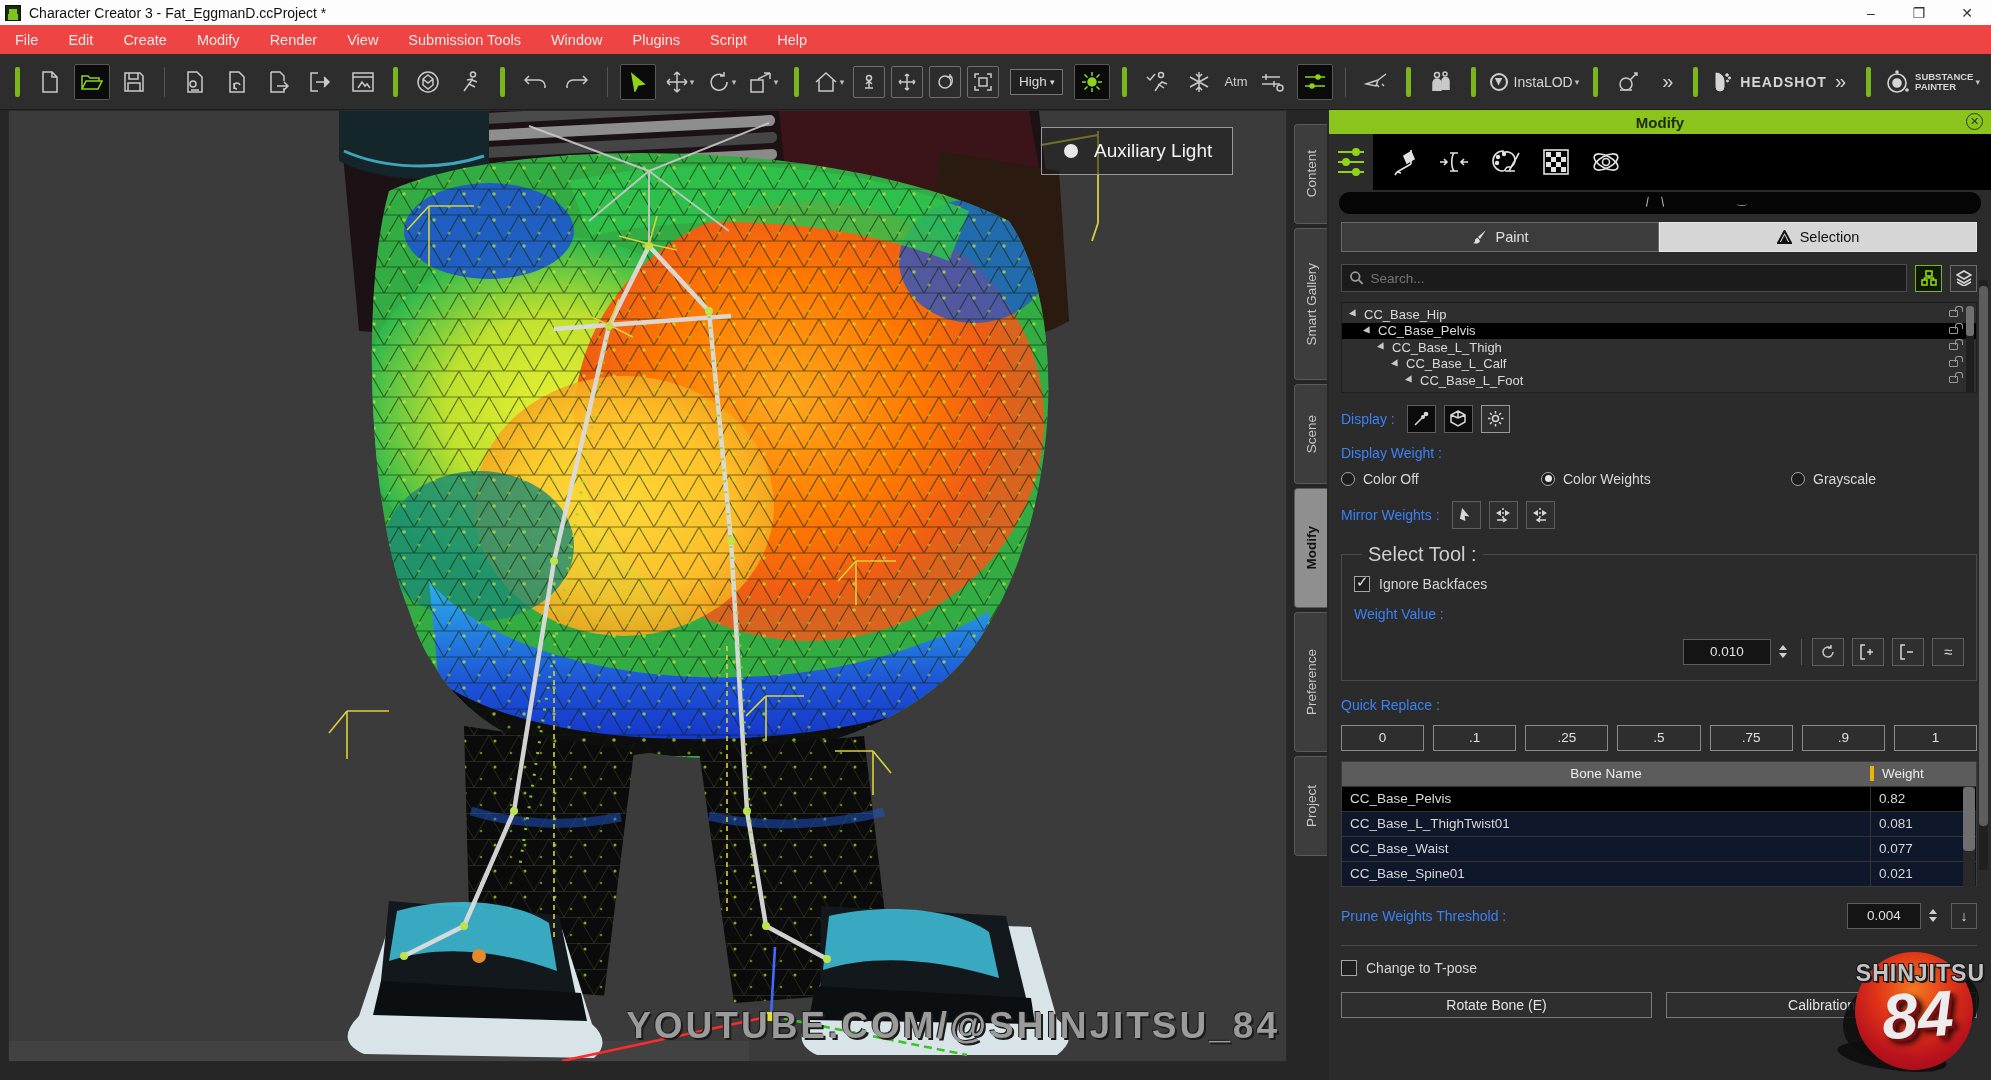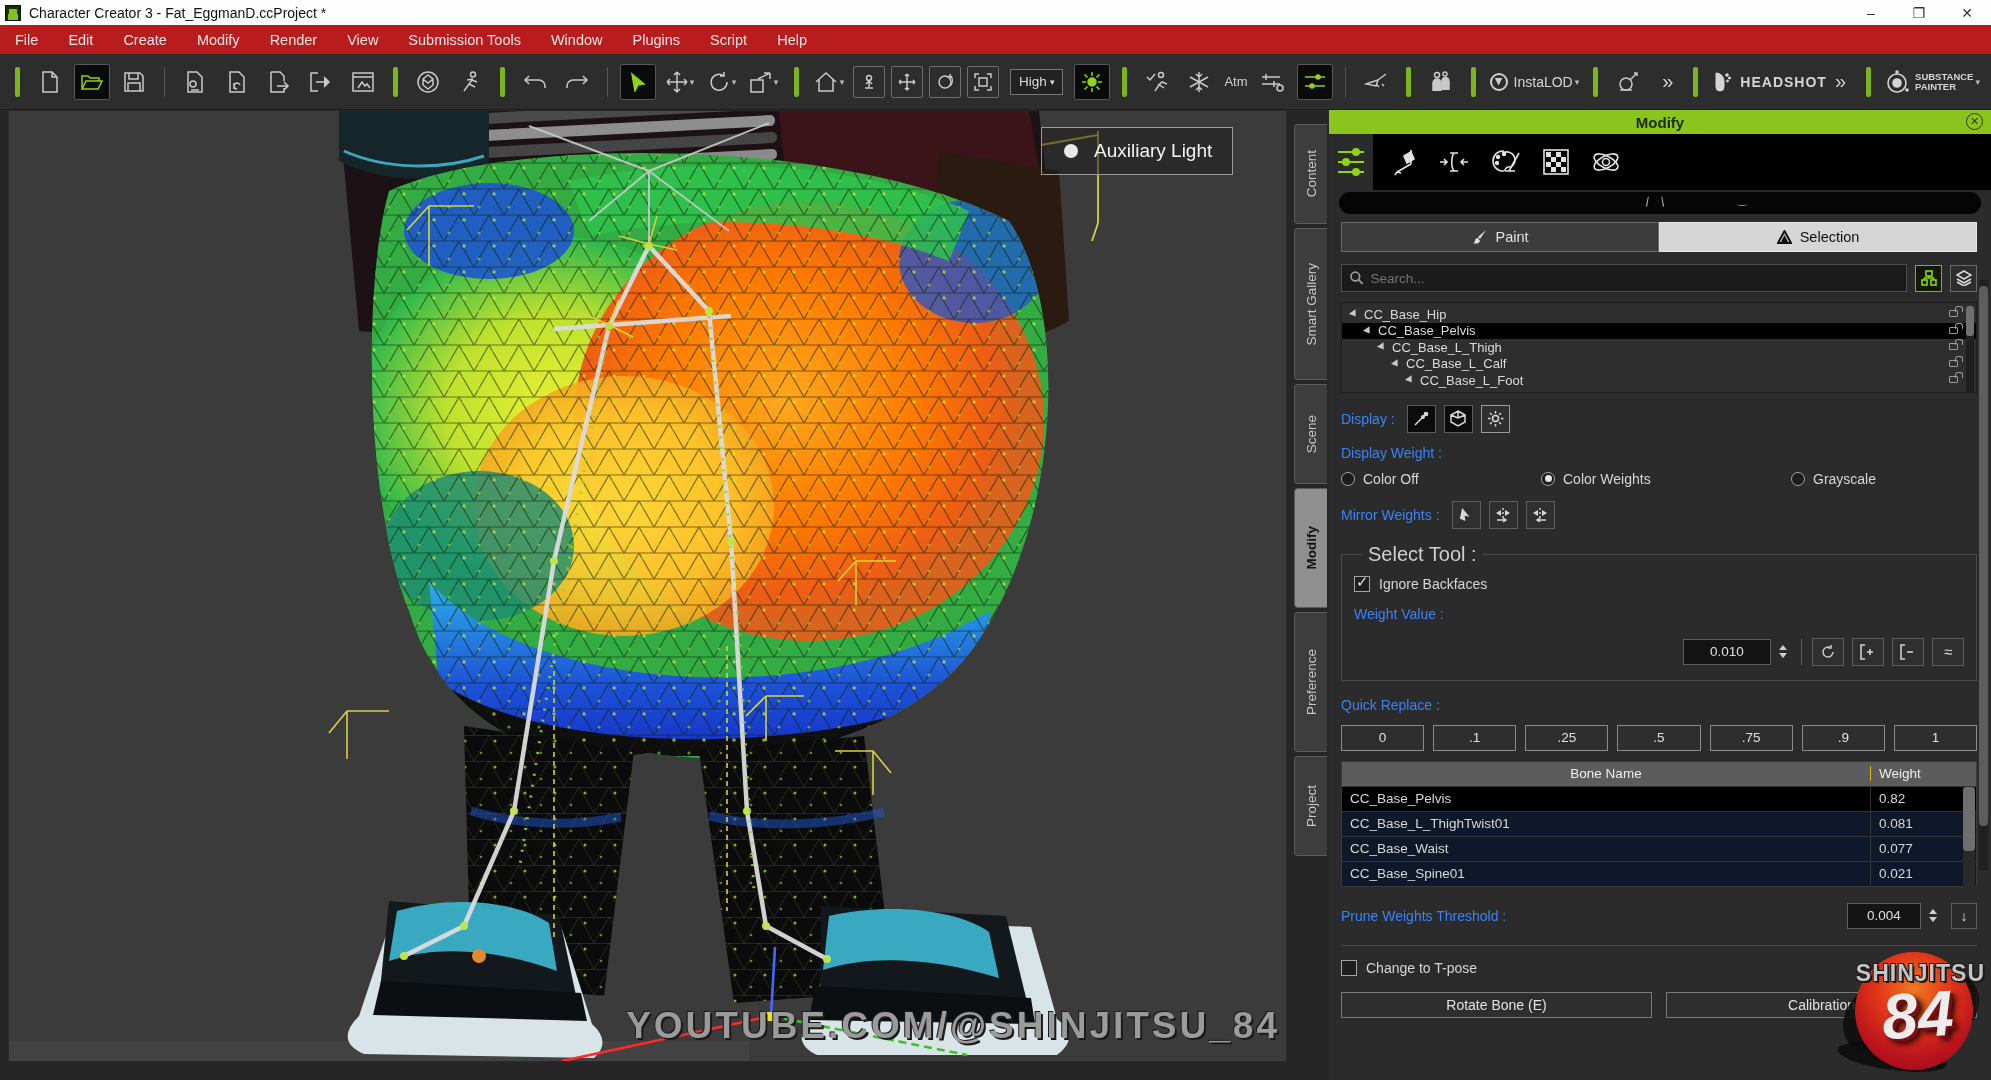--- a/index.html
+++ b/index.html
@@ -11,21 +11,21 @@
     display:flex; align-items:center; font-size:14px; color:#111; }
   #app-icon { width:16px; height:16px; margin:0 8px 0 5px; background:#1c2a06; border:1px solid #0c1402;
     position:relative; }
   #app-icon::after { content:""; position:absolute; left:3px; top:3px; width:8px; height:8px;
     background:#7ec41c; box-shadow:2px 4px 0 -1px #7ec41c, -2px 4px 0 -1px #7ec41c; }
   .win-controls { margin-left:auto; display:flex; }
   .win-btn { width:48px; height:25px; display:flex; align-items:center; justify-content:center;
     font-size:14px; color:#333; cursor:default; }
 
   
-  #menubar { position:absolute; left:0; top:25px; width:1991px; height:29px; background:#b91c1c;
+  #menubar { position:absolute; left:0; top:25px; width:1991px; height:29px; background:#ef4444;
     display:flex; align-items:center; }
   .menu-item { color:#e6e6e6; font-size:14.5px; padding:0 15px; height:100%;
     display:flex; align-items:center; }
 
   
   #toolbar { position:absolute; left:0; top:54px; width:1991px; height:56px; background:#2d2d2d;
     border-bottom:1px solid #1c1c1c; display:flex; align-items:center; padding:0 6px; }
   .tsep { width:5px; height:30px; background:#7ab61c; border-radius:2px; margin:0 9px; flex:none; }
   .tsep.gray { width:1px; background:#555; }
   .ticon { width:36px; height:36px; display:flex; align-items:center; justify-content:center;
@@ -157,21 +157,21 @@
     border-top:5px solid #cfcfcf; }
   .vdiv { width:1px; height:26px; background:#5a5a5a; margin:0 10px; }
 
   .qr-btn { flex:1; height:26px; border:1px solid #8a8a8a; background:#2e2e2e; color:#e0e0e0;
     font-size:13.5px; display:flex; align-items:center; justify-content:center; margin-right:9px; }
   .qr-btn:last-child { margin-right:0; }
 
   #weight-table { border:1px solid #3c3c3c; margin-top:10px; position:relative; }
   .wt-header { display:flex; background:#5c5c5c; height:24px; align-items:center; }
   .wt-hname { flex:1; text-align:center; color:#eee; font-size:13.5px; }
-  .wt-hweight { width:92px; color:#eee; font-size:13.5px; padding-left:8px; border-left:1px solid #eab308; }
+  .wt-hweight { width:92px; color:#eee; font-size:13.5px; padding-left:8px; border-left:4px solid #eab308; }
   .wt-sbcol { width:14px; }
   .wt-row { display:flex; height:25px; align-items:center; background:#0f172a; border-top:1px solid #333; }
   .wt-row .name { flex:1; color:#d8d8d8; font-size:13.5px; padding-left:8px; }
   .wt-row .weight { width:92px; color:#d8d8d8; font-size:13.5px; padding-left:8px;
     border-left:1px solid #333; align-self:stretch; display:flex; align-items:center; }
   .wt-row.selected { background:#000; }
   #table-scroll { position:absolute; right:1px; top:25px; width:12px; height:100px; background:#2a2a2a; }
   #table-scroll .thumb { width:12px; height:64px; background:#6e6e6e; border-radius:4px; }
 
   #prune-row { display:flex; align-items:center; margin-top:16px; }

